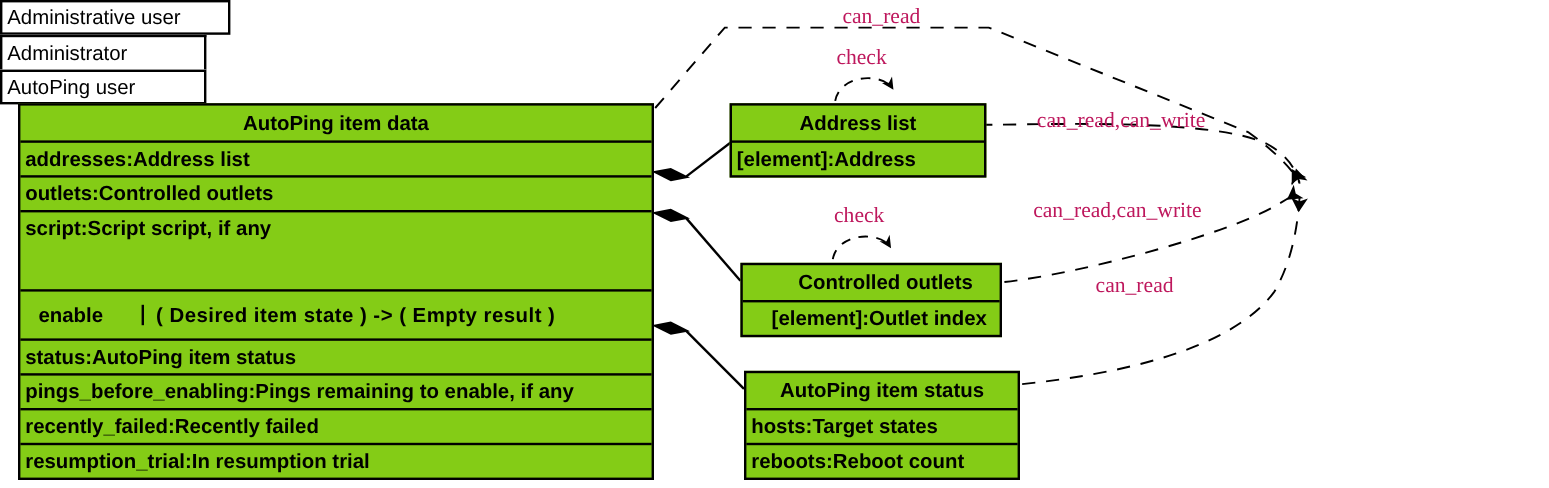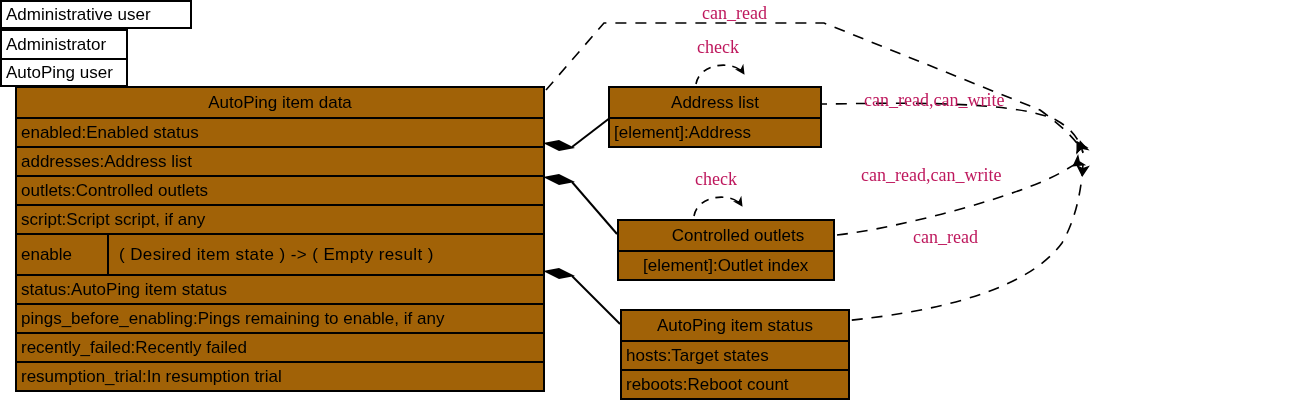--- a/index.html
+++ b/index.html
@@ -21,23 +21,24 @@
     top: 0;
     width: 1291px;
     height: 407px;
     pointer-events: none;
   }
 
   
   .uml-box {
     position: absolute;
     border: 2px solid #000000;
-    background: #a16207;
+    background: #84cc16;
     box-sizing: border-box;
     z-index: 5;
+    font-weight: bold;
   }
   .uml-row {
     border-top: 2px solid #000000;
     box-sizing: border-box;
     white-space: nowrap;
     overflow: visible;
     display: flex;
     align-items: center;
   }
   .uml-row:first-child {
@@ -48,21 +49,22 @@
     font-size: 17px;
     color: #000000;
   }
   .uml-attr {
     justify-content: flex-start;
     padding-left: 4px;
     font-size: 17px;
     color: #000000;
   }
   .uml-method {
-    padding: 0;
+    padding: 11px;
+    margin-top: 37px;
   }
   .method-name {
     padding-left: 4px;
     padding-right: 4px;
     font-size: 17px;
     display: flex;
     align-items: center;
     box-sizing: border-box;
     height: 100%;
   }
@@ -108,21 +110,21 @@
     left: 620px;
     top: 309px;
     width: 230px;
   }
   #item-status-class .uml-row { height: 29px; }
 
   
   #admin-user-class {
     left: 1085px;
     top: 145px;
-    width: 128px;
+    width: 172px;
     border: none;
   }
   #admin-user-class .au-row {
     position: relative;
     border: 2px solid #000000;
     border-bottom: none;
     background: #ffffff;
     box-sizing: border-box;
     height: 29px;
     display: flex;
@@ -213,21 +215,20 @@
 
   <div class="edge-label" style="left:695px; top:169px;">check</div>
 
   <div class="edge-label" style="left:861px; top:165px;">can_read,can_write</div>
 
   <div class="edge-label" style="left:913px; top:227px;">can_read</div>
 
   <div class="uml-box" id="main-class">
     <div class="uml-row uml-title">AutoPing item data</div>
 
-    <div class="uml-row uml-attr">enabled:Enabled status</div>
     <div class="uml-row uml-attr">addresses:Address list</div>
     <div class="uml-row uml-attr">outlets:Controlled outlets</div>
     <div class="uml-row uml-attr">script:Script script, if any</div>
 
     <div class="uml-row uml-method">
       <div class="method-name" style="width:90px;">enable</div>
       <div class="method-sig">(  Desired item state )   -&gt; (  Empty result  )</div>
     </div>
 
     <div class="uml-row uml-attr">status:AutoPing item status</div>

